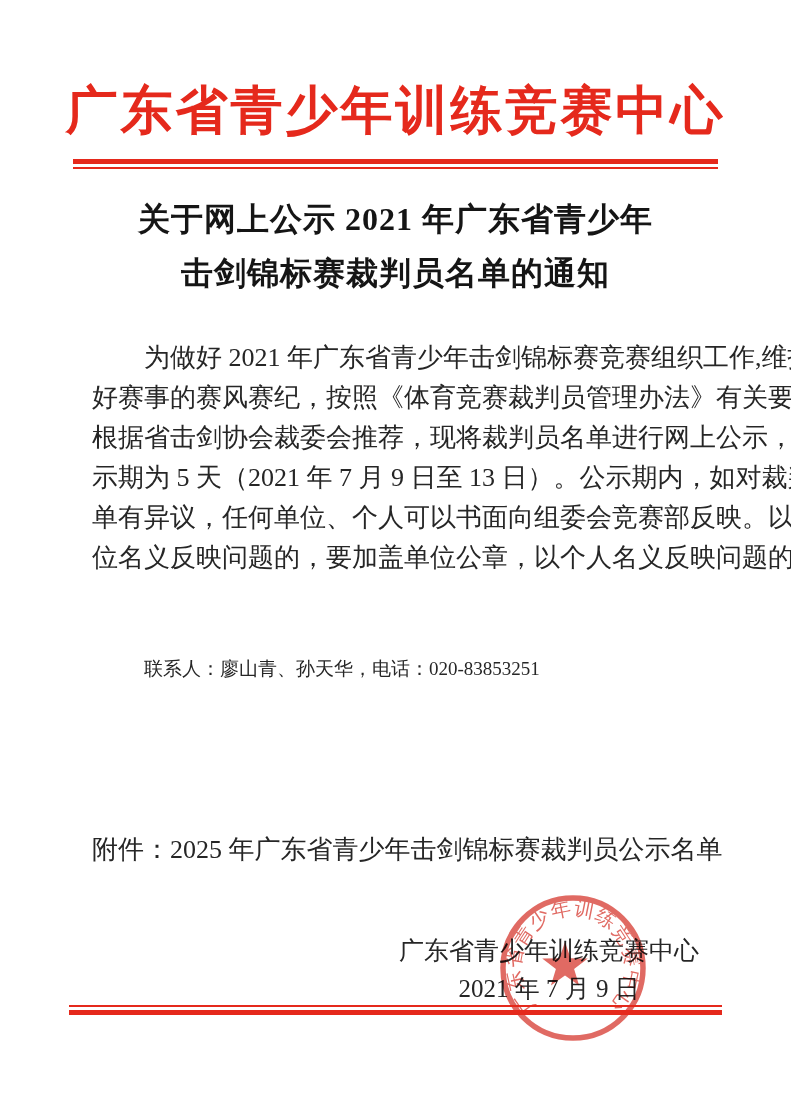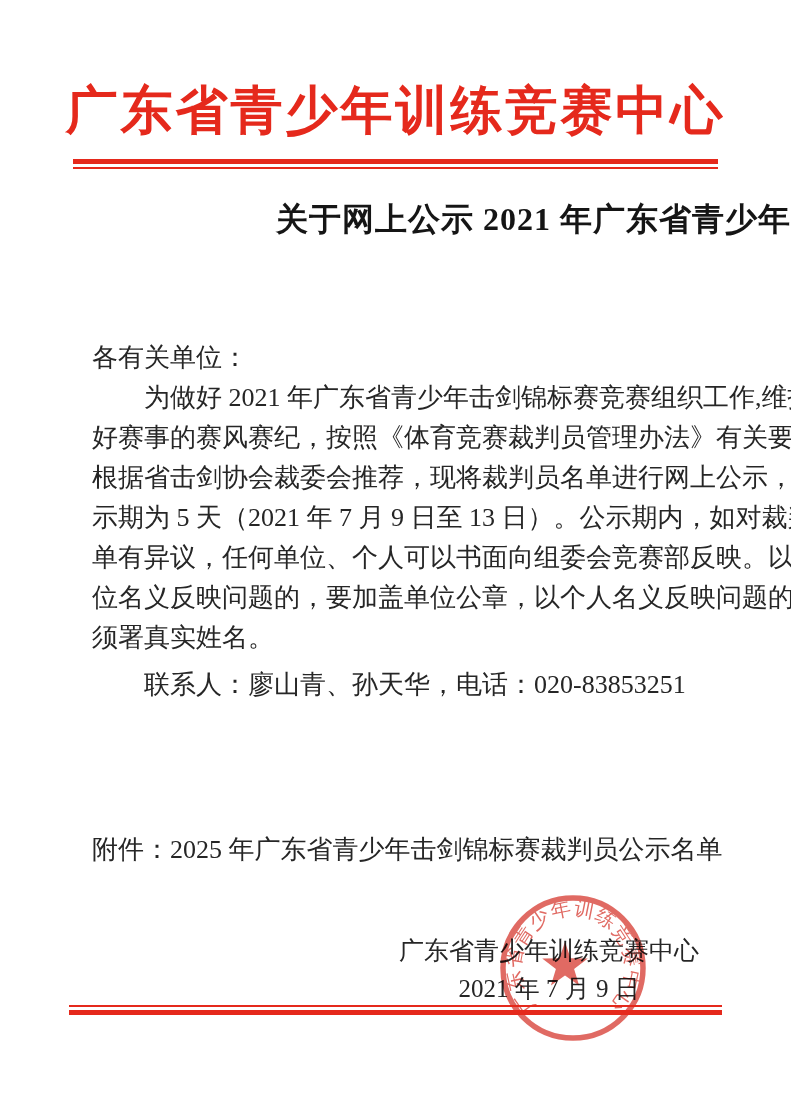--- a/index.html
+++ b/index.html
@@ -24,34 +24,34 @@
     letter-spacing:3px;
     white-space:nowrap;
   }
   .rule{position:absolute;background:var(--red);}
   .rule-top-thick{left:73px;width:645px;top:159px;height:5px;}
   .rule-top-thin{left:73px;width:645px;top:167px;height:2px;}
   .rule-bottom-thin{left:69px;width:653px;top:1005px;height:2px;}
   .rule-bottom-thick{left:69px;width:653px;top:1010px;height:5px;}
   .doc-title{
     position:absolute;top:192px;left:0;right:0;
-    text-align:right;
+    text-align:center;
     font-size:32px;font-weight:700;color:#151515;
     line-height:54px;letter-spacing:1px;
     white-space:nowrap;
   }
   .body-block{
     position:absolute;left:92px;top:338px;width:626px;
     font-size:26px;
   }
   .bline{height:40px;line-height:40px;white-space:nowrap;}
   .indent{padding-left:52px;}
   .contacts{
-    position:absolute;left:92px;top:664px;
-    font-size:26px;
+    position:absolute;left:92px;top:648px;
+    font-size:19px;
   }
   .cline{height:42px;line-height:42px;padding-left:52px;white-space:nowrap;}
   .attachment{
     position:absolute;left:92px;top:830px;
     font-size:26px;line-height:40px;white-space:nowrap;
   }
   .signature-block{
     position:absolute;right:92px;top:932px;
     text-align:center;
     font-size:25px;line-height:38px;
@@ -67,31 +67,30 @@
 </head>
 <body>
 
 <div class="letterhead">广东省青少年训练竞赛中心</div>
 
 <div class="rule rule-top-thick"></div>
 <div class="rule rule-top-thin"></div>
 
 <div class="doc-title">
   <div>关于网上公示 2021 年广东省青少年</div>
+  <div>击剑锦标赛裁判员名单的通知</div>
 </div>
 
 <div class="body-block">
-  <div class="bline">各有关单位：</div>
   <div class="bline indent">为做好 2021 年广东省青少年击剑锦标赛竞赛组织工作,维护</div>
   <div class="bline">好赛事的赛风赛纪，按照《体育竞赛裁判员管理办法》有关要求，</div>
   <div class="bline">根据省击剑协会裁委会推荐，现将裁判员名单进行网上公示，公</div>
   <div class="bline">示期为 5 天（2021 年 7 月 9 日至 13 日）。公示期内，如对裁判名</div>
   <div class="bline">单有异议，任何单位、个人可以书面向组委会竞赛部反映。以单</div>
   <div class="bline">位名义反映问题的，要加盖单位公章，以个人名义反映问题的，</div>
-  <div class="bline">须署真实姓名。</div>
 </div>
 
 <div class="contacts">
   <div class="cline">联系人：廖山青、孙天华，电话：020-83853251</div>
 </div>
 
 <div class="attachment">附件：2025 年广东省青少年击剑锦标赛裁判员公示名单</div>
 
 <div class="signature-block">
   <div>广东省青少年训练竞赛中心</div>

